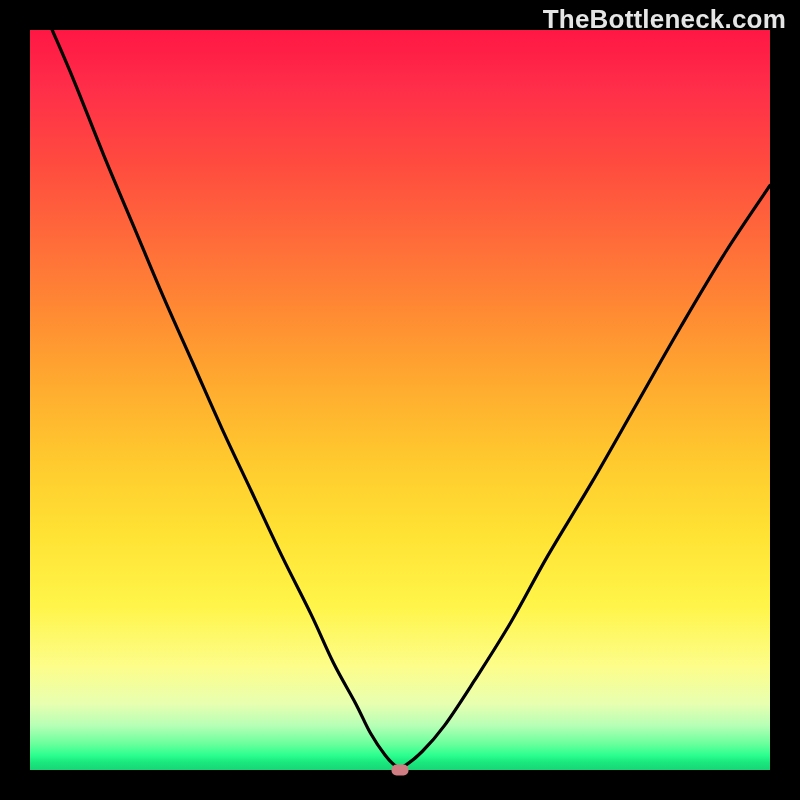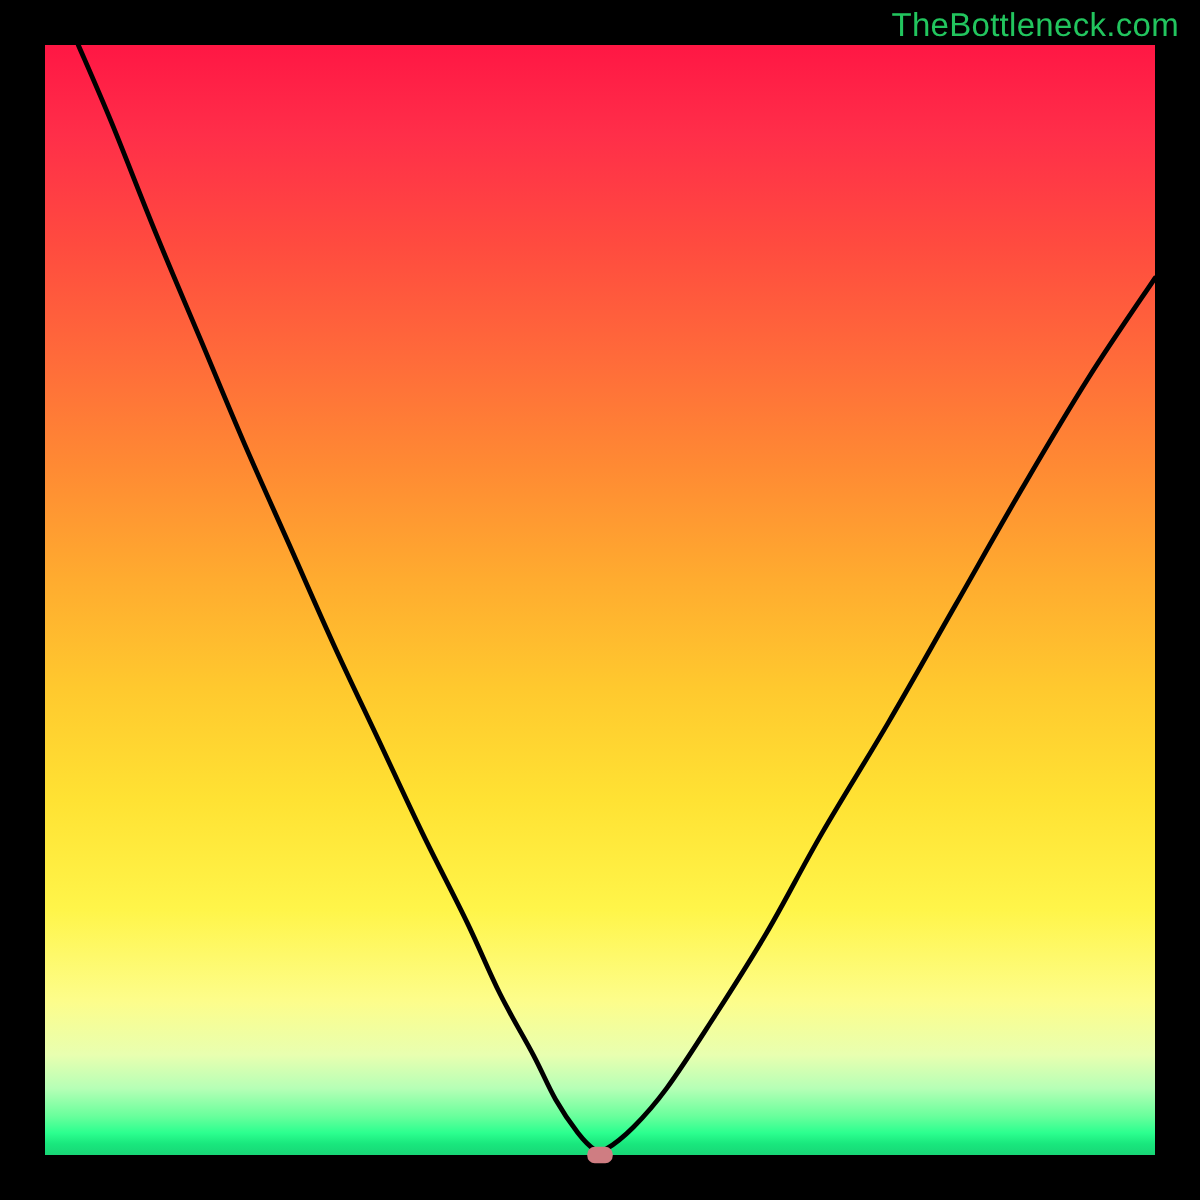--- a/index.html
+++ b/index.html
@@ -42,23 +42,23 @@
       #69ff9c 96.5%,
       #2cff8f 98%,
       #19e77d 99%,
       #18d676 100%
     );
   }
   .watermark {
     position: absolute;
     top: 4px;
     right: 14px;
-    color: #22c55e;
-    font-size: 22px;
-    font-weight: 400;
+    color: #e5e5e5;
+    font-size: 26px;
+    font-weight: 700;
     letter-spacing: 0.2px;
     user-select: none;
   }
   svg.curve {
     position: absolute;
     top: 0;
     left: 0;
     width: 740px;
     height: 740px;
   }

